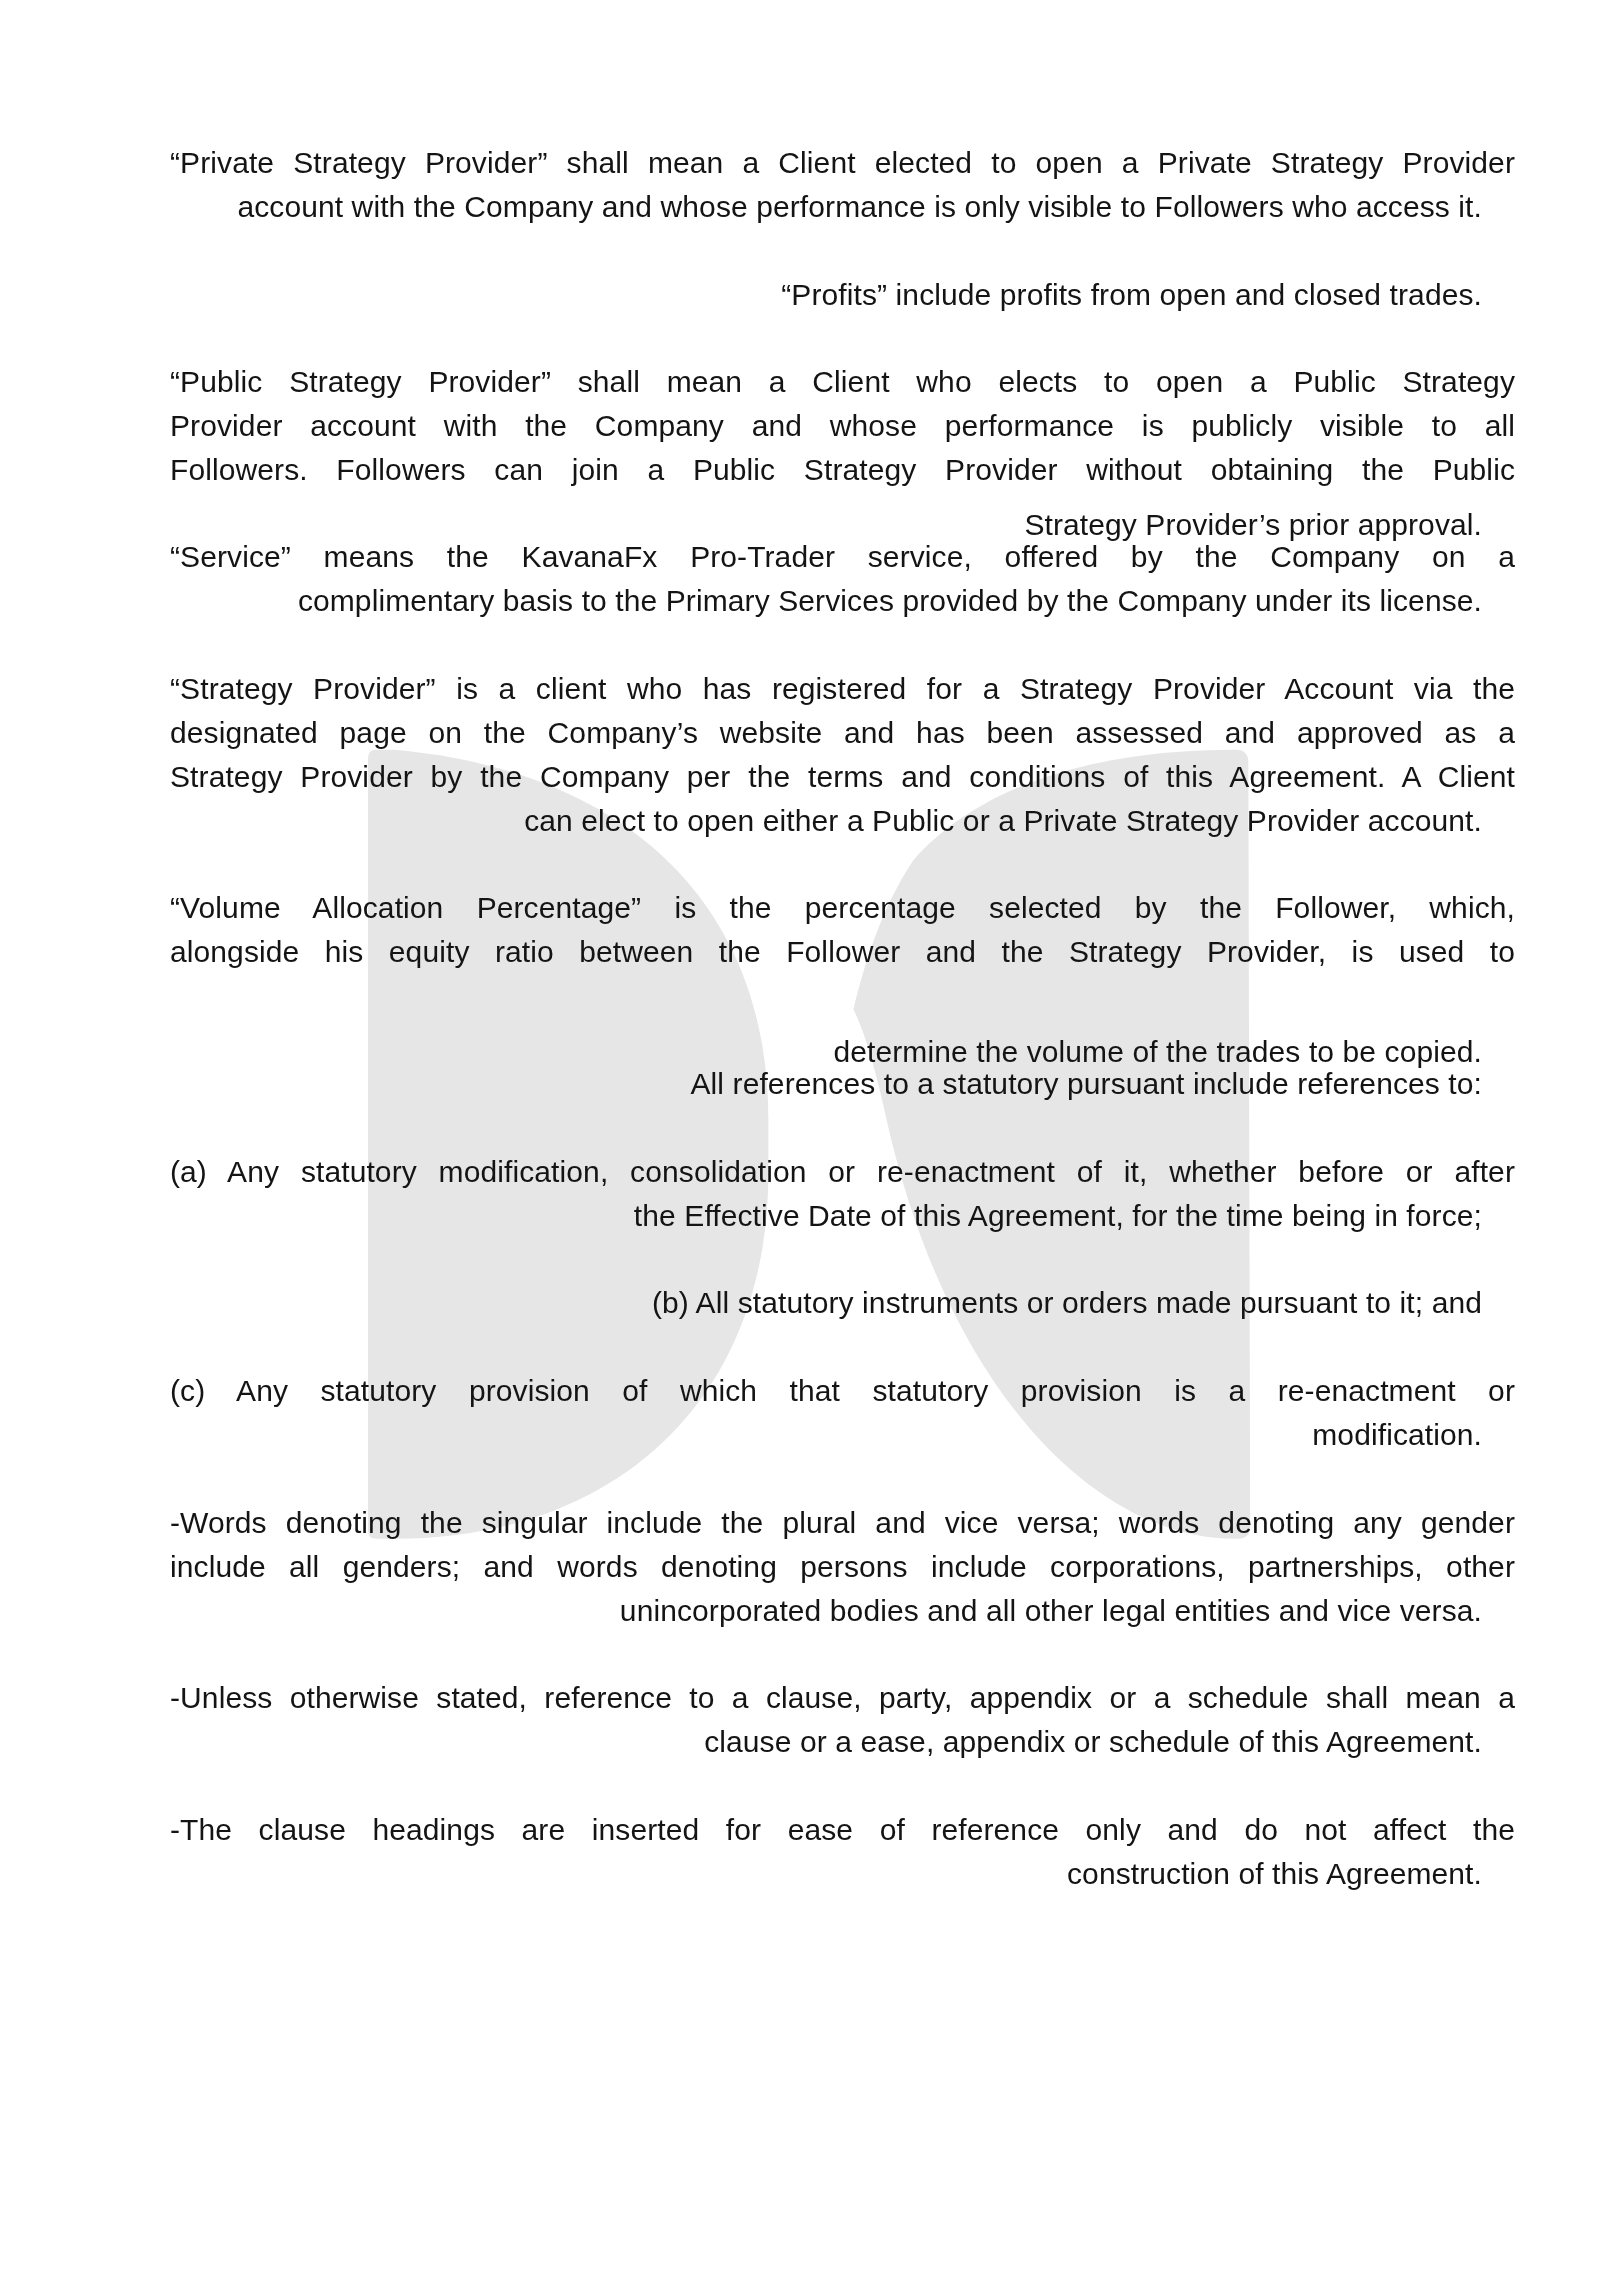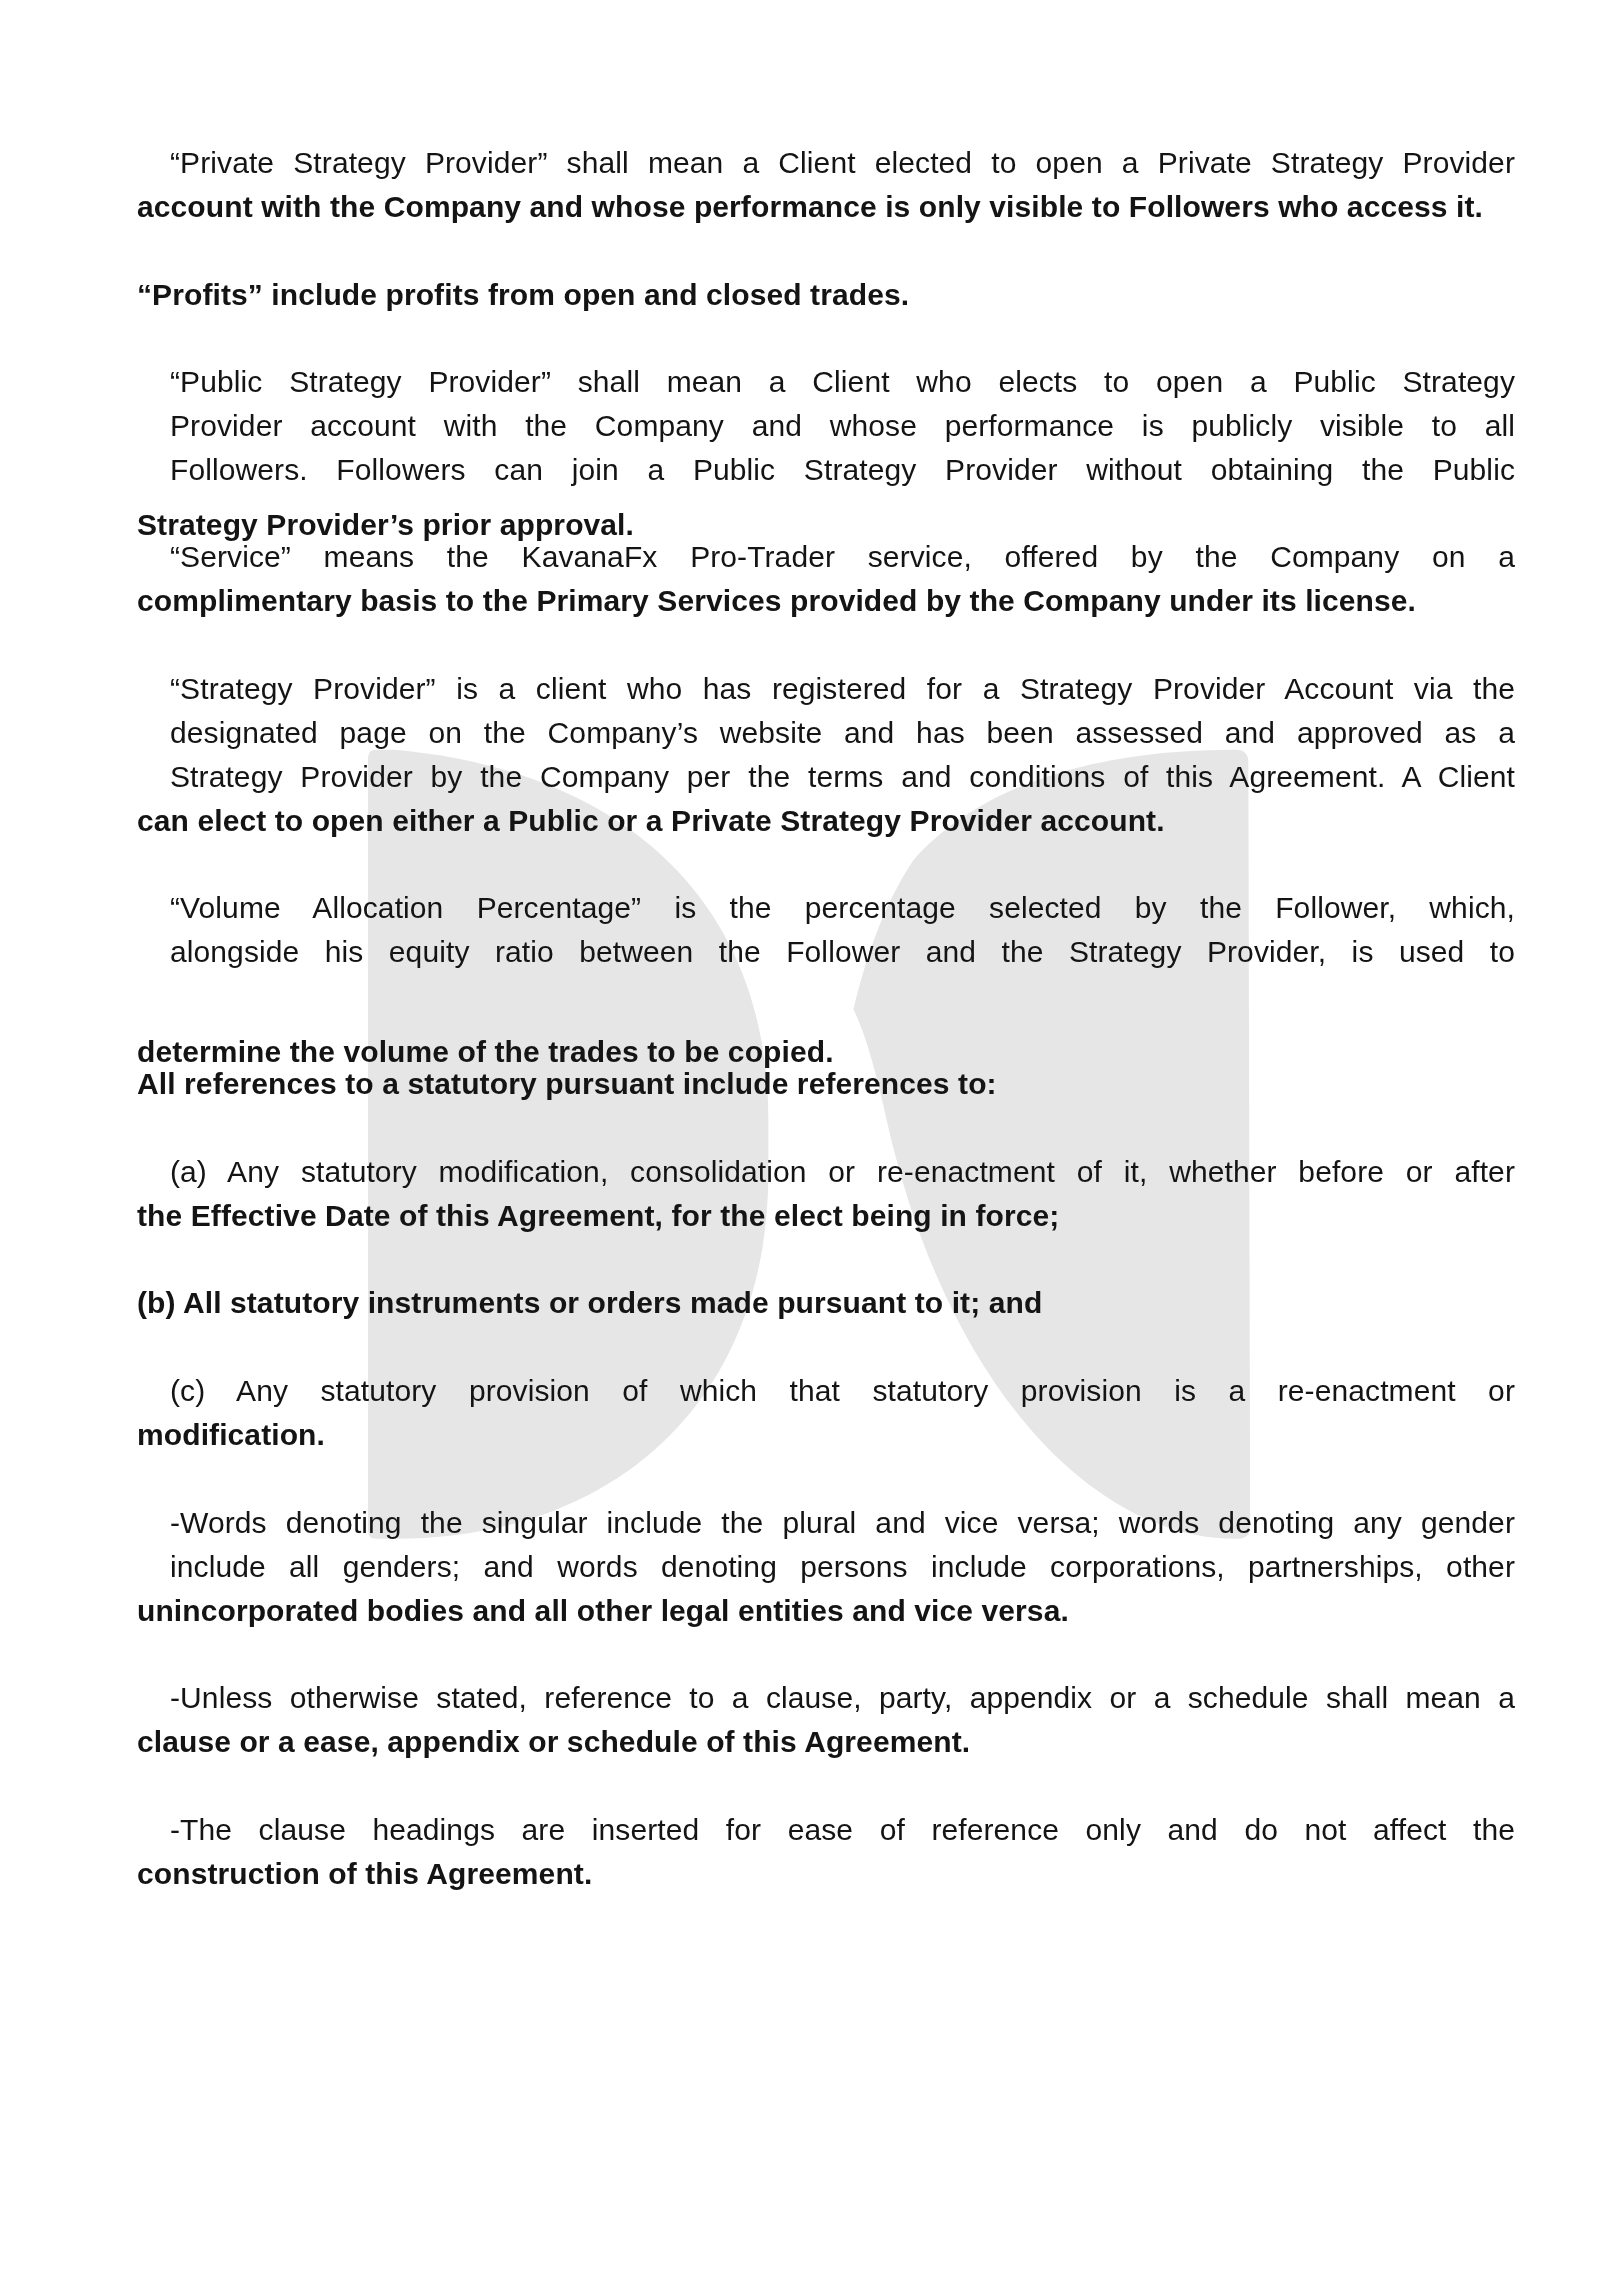--- a/index.html
+++ b/index.html
@@ -42,22 +42,21 @@
     overflow: visible;
     letter-spacing: 0.1px;
   }
   .line.justify {
     text-align: justify;
     text-align-last: justify;
     white-space: normal;
     margin-left: 33px;
   }
   .line.left {
-    text-align: left;
-    font-weight: bold;
+    text-align: right;
   }
 </style>
 </head>
 <body>
 
 <svg class="watermark" viewBox="0 0 1809 2560" xmlns="http://www.w3.org/2000/svg">
 
   <path d="M 420 837
            L 440 837
            C 700 860, 858 1010, 858 1250
@@ -114,21 +113,21 @@
     <div class="line justify" style="top:932px">alongside his equity ratio between the Follower and the Strategy Provider, is used to</div>
     <div class="line left" style="top:1032px">determine the volume of the trades to be copied.</div>
   </section>
 
   <section>
     <div class="line left" style="top:1064px">All references to a statutory pursuant include references to:</div>
   </section>
 
   <section>
     <div class="line justify" style="top:1152px">(a)  Any statutory modification, consolidation or re-enactment of it, whether before or after</div>
-    <div class="line left" style="top:1196px">the Effective Date of this Agreement, for the elect being in force;</div>
+    <div class="line left" style="top:1196px">the Effective Date of this Agreement, for the time being in force;</div>
   </section>
 
   <section>
     <div class="line left" style="top:1283px">(b)  All statutory instruments or orders made pursuant to it; and</div>
   </section>
 
   <section>
     <div class="line justify" style="top:1371px">(c)  Any statutory provision of which that statutory provision is a re-enactment or</div>
     <div class="line left" style="top:1415px">modification.</div>
   </section>

